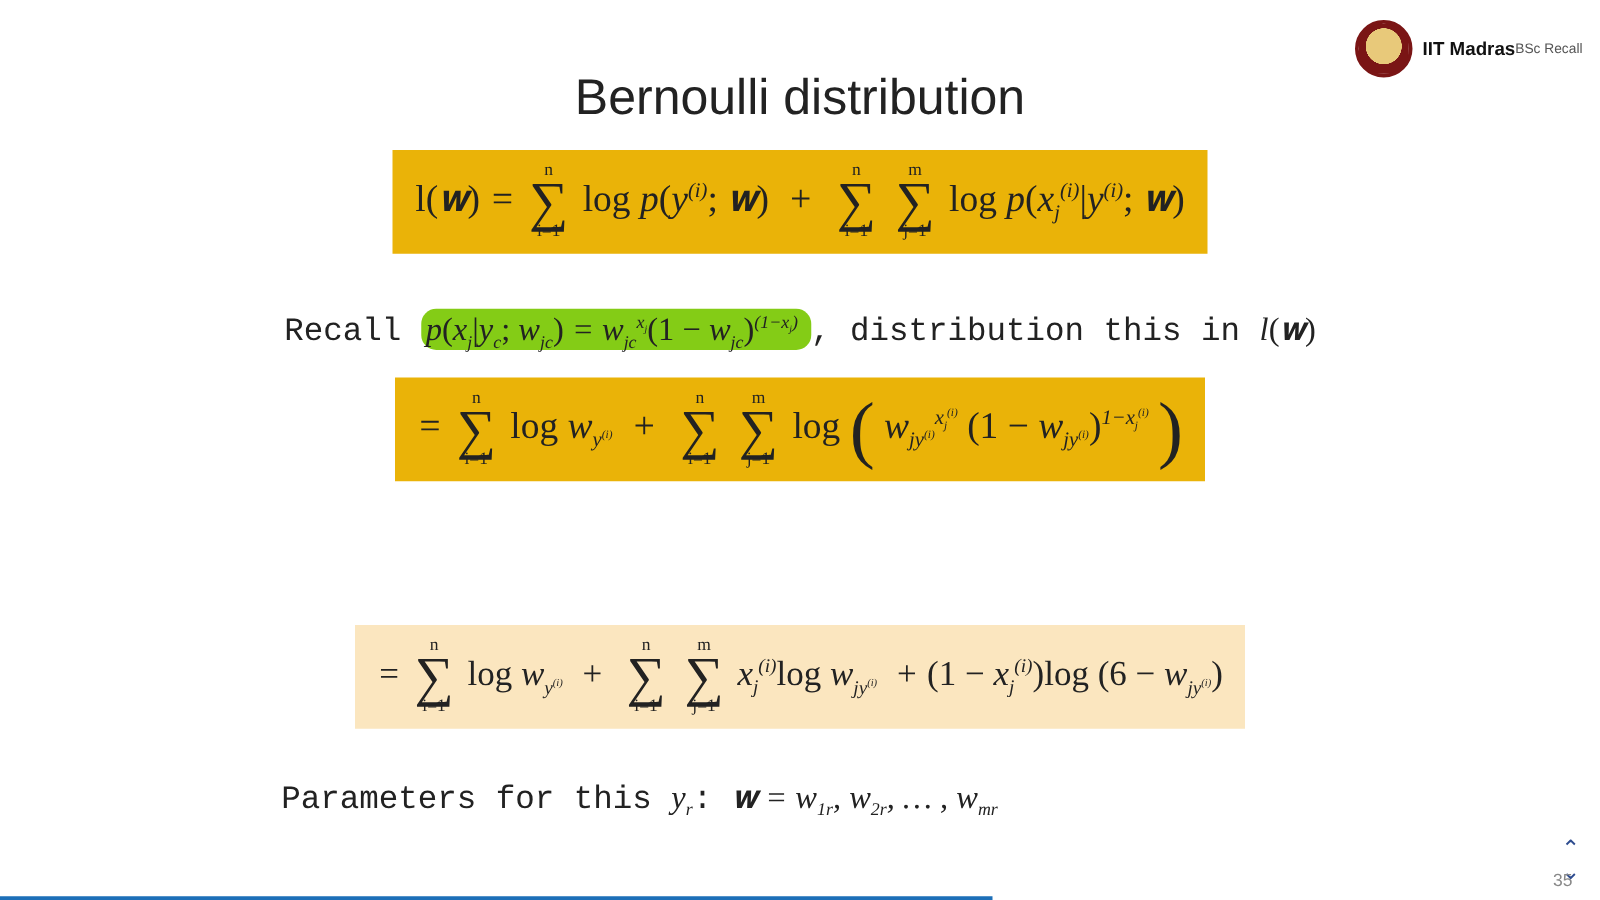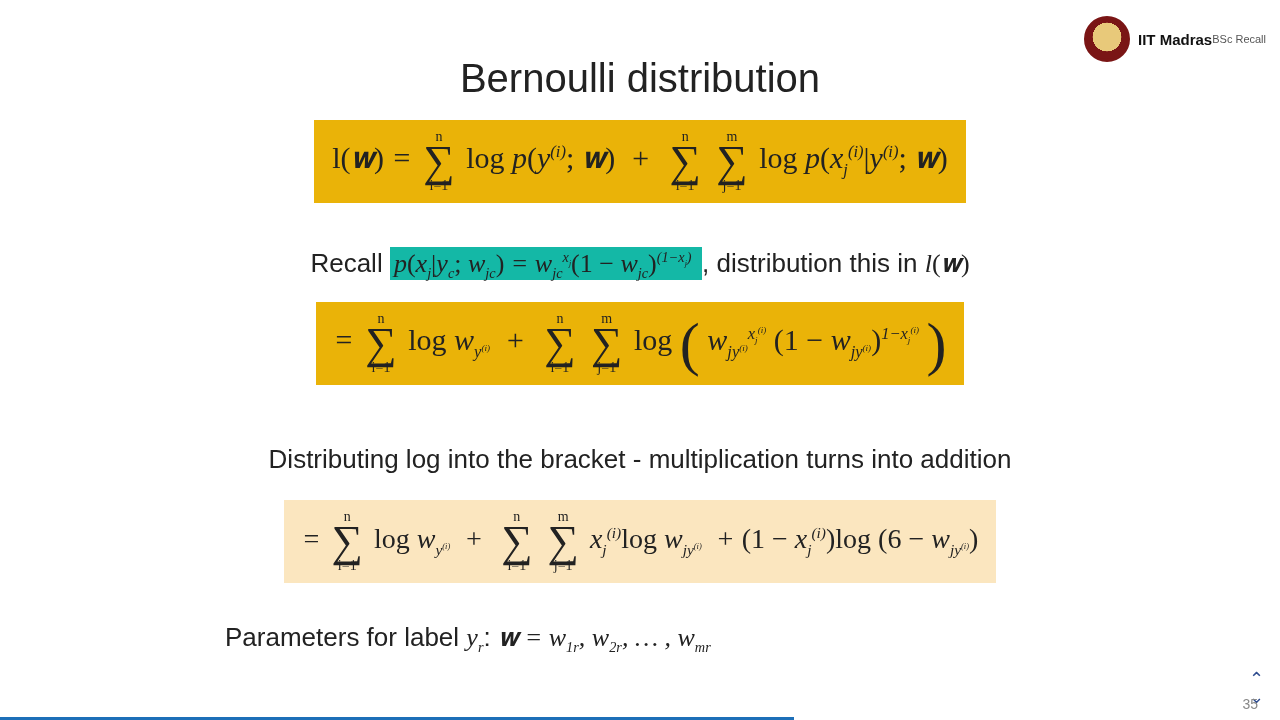--- a/index.html
+++ b/index.html
@@ -11,22 +11,22 @@
   .logo-text{display:flex;flex-direction:row;line-height:1}
   .logo-text .t1{font-size:15px;font-weight:700;color:#111}
   .logo-text .t2{font-size:11px;color:#555;margin-top:2px}
   h1.title{position:absolute;top:56px;left:0;width:100%;text-align:center;
     font-size:40px;font-weight:400;margin:0}
   .row{position:absolute;left:0;width:100%;text-align:center;font-size:26px}
   .mathbox{display:inline-block;padding:10px 18px;font-family:'Cambria Math','STIX',serif;
     font-size:30px}
   .bg-grey{background:#eab308}
   .bg-yellow{background:#fbe6bf}
-  .hl-purple{background:#14b8a6;padding:2px 4px;border-radius:0}
-  .plain{font-family:Liberation Sans, sans-serif}
+  .hl-purple{background:#84cc16;padding:2px 4px;border-radius:12px}
+  .plain{font-family:Liberation Mono, monospace}
   
   .math{font-family:'Cambria Math','STIX',serif;font-style:italic}
   .up{font-style:normal}
   .bigsum{display:inline-flex;flex-direction:column;align-items:center;
     vertical-align:middle;font-style:normal;line-height:1;margin:0 4px}
   .bigsum .lim{font-size:14px}
   .bigsum .sym{font-size:44px;line-height:0.8}
   sup,sub{font-size:0.55em}
   .row1{top:120px}
   .row2{top:248px}
@@ -108,21 +108,20 @@
           <span class="sym">∑</span>
           <span class="lim">j=1</span>
         </span>
       <span class="up">log </span><span class="bigparen">(</span>
       w<sub>jy<sup>(i)</sup></sub><sup>x<sub>j</sub><sup>(i)</sup></sup>
       <span class="up">(1 − </span>w<sub>jy<sup>(i)</sup></sub><span class="up">)</span><sup>1−x<sub>j</sub><sup>(i)</sup></sup>
       <span class="bigparen">)</span>
     </span>
   </div>
 
-  <div class="row row4">Distributing log into the bracket - multiplication turns into addition</div>
 
   <div class="row row5">
     <span class="mathbox bg-yellow math" style="font-size:28px">
       =
       <span class="bigsum">
           <span class="lim">n</span>
           <span class="sym">∑</span>
           <span class="lim">i=1</span>
         </span>
       <span class="up">log </span>w<sub>y<sup>(i)</sup></sub>
@@ -136,21 +135,21 @@
           <span class="lim">m</span>
           <span class="sym">∑</span>
           <span class="lim">j=1</span>
         </span>
       x<sub>j</sub><sup>(i)</sup><span class="up">log </span>w<sub>jy<sup>(i)</sup></sub>
       &nbsp;+&nbsp;<span class="up">(1 − </span>x<sub>j</sub><sup>(i)</sup><span class="up">)log (6 − </span>w<sub>jy<sup>(i)</sup></sub><span class="up">)</span>
     </span>
   </div>
 
   <div class="row row6" style="text-align:left;padding-left:225px">
-    <span class="plain">Parameters for label </span>
+    <span class="plain">Parameters for this </span>
     <span class="math">y<sub>r</sub></span><span class="plain">: </span>
     <span class="math">
       𝐰&nbsp;=&nbsp;w<sub>1r</sub>, w<sub>2r</sub>, … , w<sub>mr</sub>
     </span>
   </div>
 
   <div class="nav">
     <span>⌃</span>
     <span>⌄</span>
   </div>

